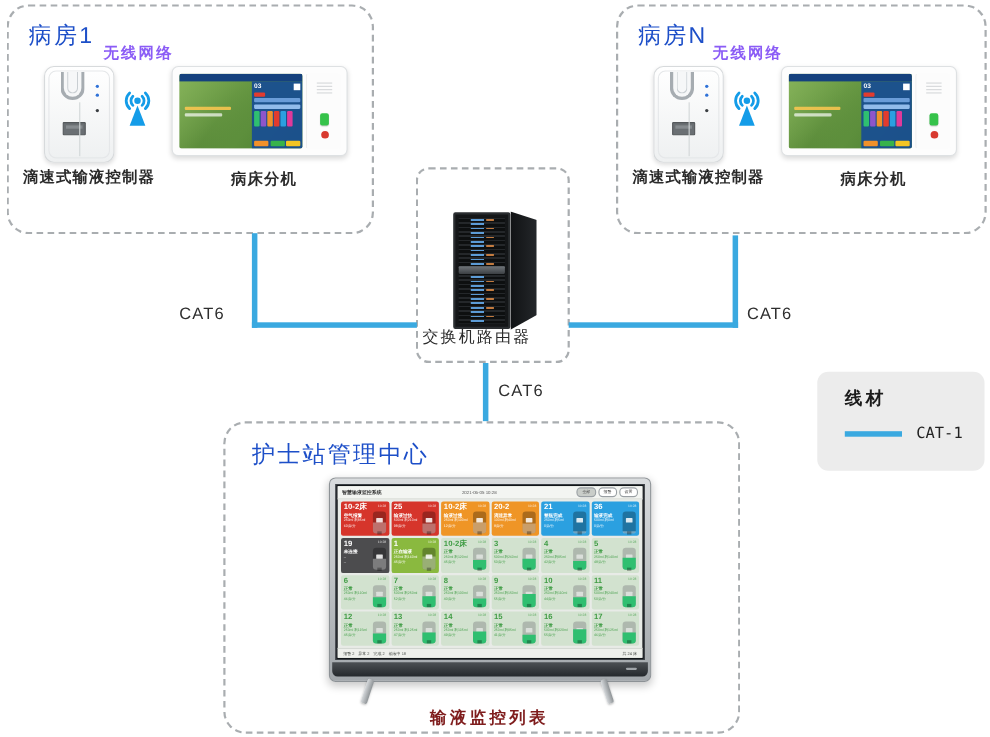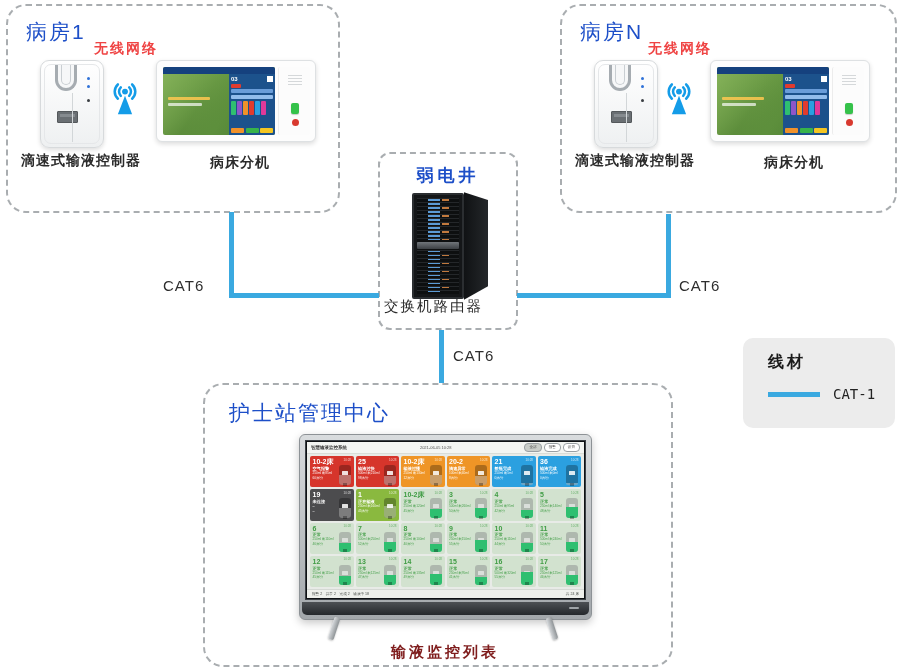--- a/index.html
+++ b/index.html
@@ -5,21 +5,21 @@
   * { margin:0; padding:0; box-sizing:border-box; }
   html,body { width:900px; height:670px; background:#ffffff;
     font-family:"Liberation Sans", sans-serif; overflow:hidden; }
   .canvas { position:relative; width:900px; height:670px; background:#fff; }
 
   
   .panel { position:absolute; border:2px dashed #a9adb0; border-radius:20px; background:#fff; }
   .panel-title { position:absolute; left:18px; top:12px; font-size:21px; font-weight:normal; color:#1d4fc8; letter-spacing:2px; }
 
   
-  .net-label { position:absolute; left:86px; top:34px; font-size:14px; font-weight:bold; color:#ef4444; letter-spacing:2px; }
+  .net-label { position:absolute; left:86px; top:34px; font-size:14px; font-weight:bold; color:#8b5cf6; letter-spacing:2px; }
   .dev-label { position:absolute; font-size:14px; font-weight:bold; color:#2b2b2b; letter-spacing:1px; text-align:center; }
   .ctl-label { left:2px; top:146px; width:142px; }
   .mon-label { left:170px; top:148px; width:124px; }
 
   
   .controller { position:absolute; left:32px; top:54px; width:64px; height:88px;
     background:linear-gradient(#ffffff,#eef0f1); border:1px solid #d7dadc; border-radius:9px;
     box-shadow:0 2px 4px rgba(0,0,0,.13); }
   .controller::before { content:""; position:absolute; inset:3px; border:1px solid #e5e7e9; border-radius:7px; }
   .ct-notch { position:absolute; left:14px; top:4px; width:22px; height:26px;
@@ -278,21 +278,20 @@
         <div class="bm-green"></div>
         <div class="bm-red"></div>
       </div>
     </div>
 
     <div class="dev-label ctl-label">滴速式输液控制器</div>
     <div class="dev-label mon-label">病床分机</div>
   </div>
 
   <div class="panel switch" style="left:378px;top:152px;width:140px;height:178px;">
-    <div class="sw-title">弱电井</div>
     <div class="server">
       <div class="srv-side"></div>
       <div class="srv-front">
         <div class="srv-slots"></div>
         <div class="srv-led1"></div>
         <div class="srv-led2"></div>
         <div class="srv-band"></div>
       </div>
     </div>
     <div class="sw-label">交换机路由器</div>

